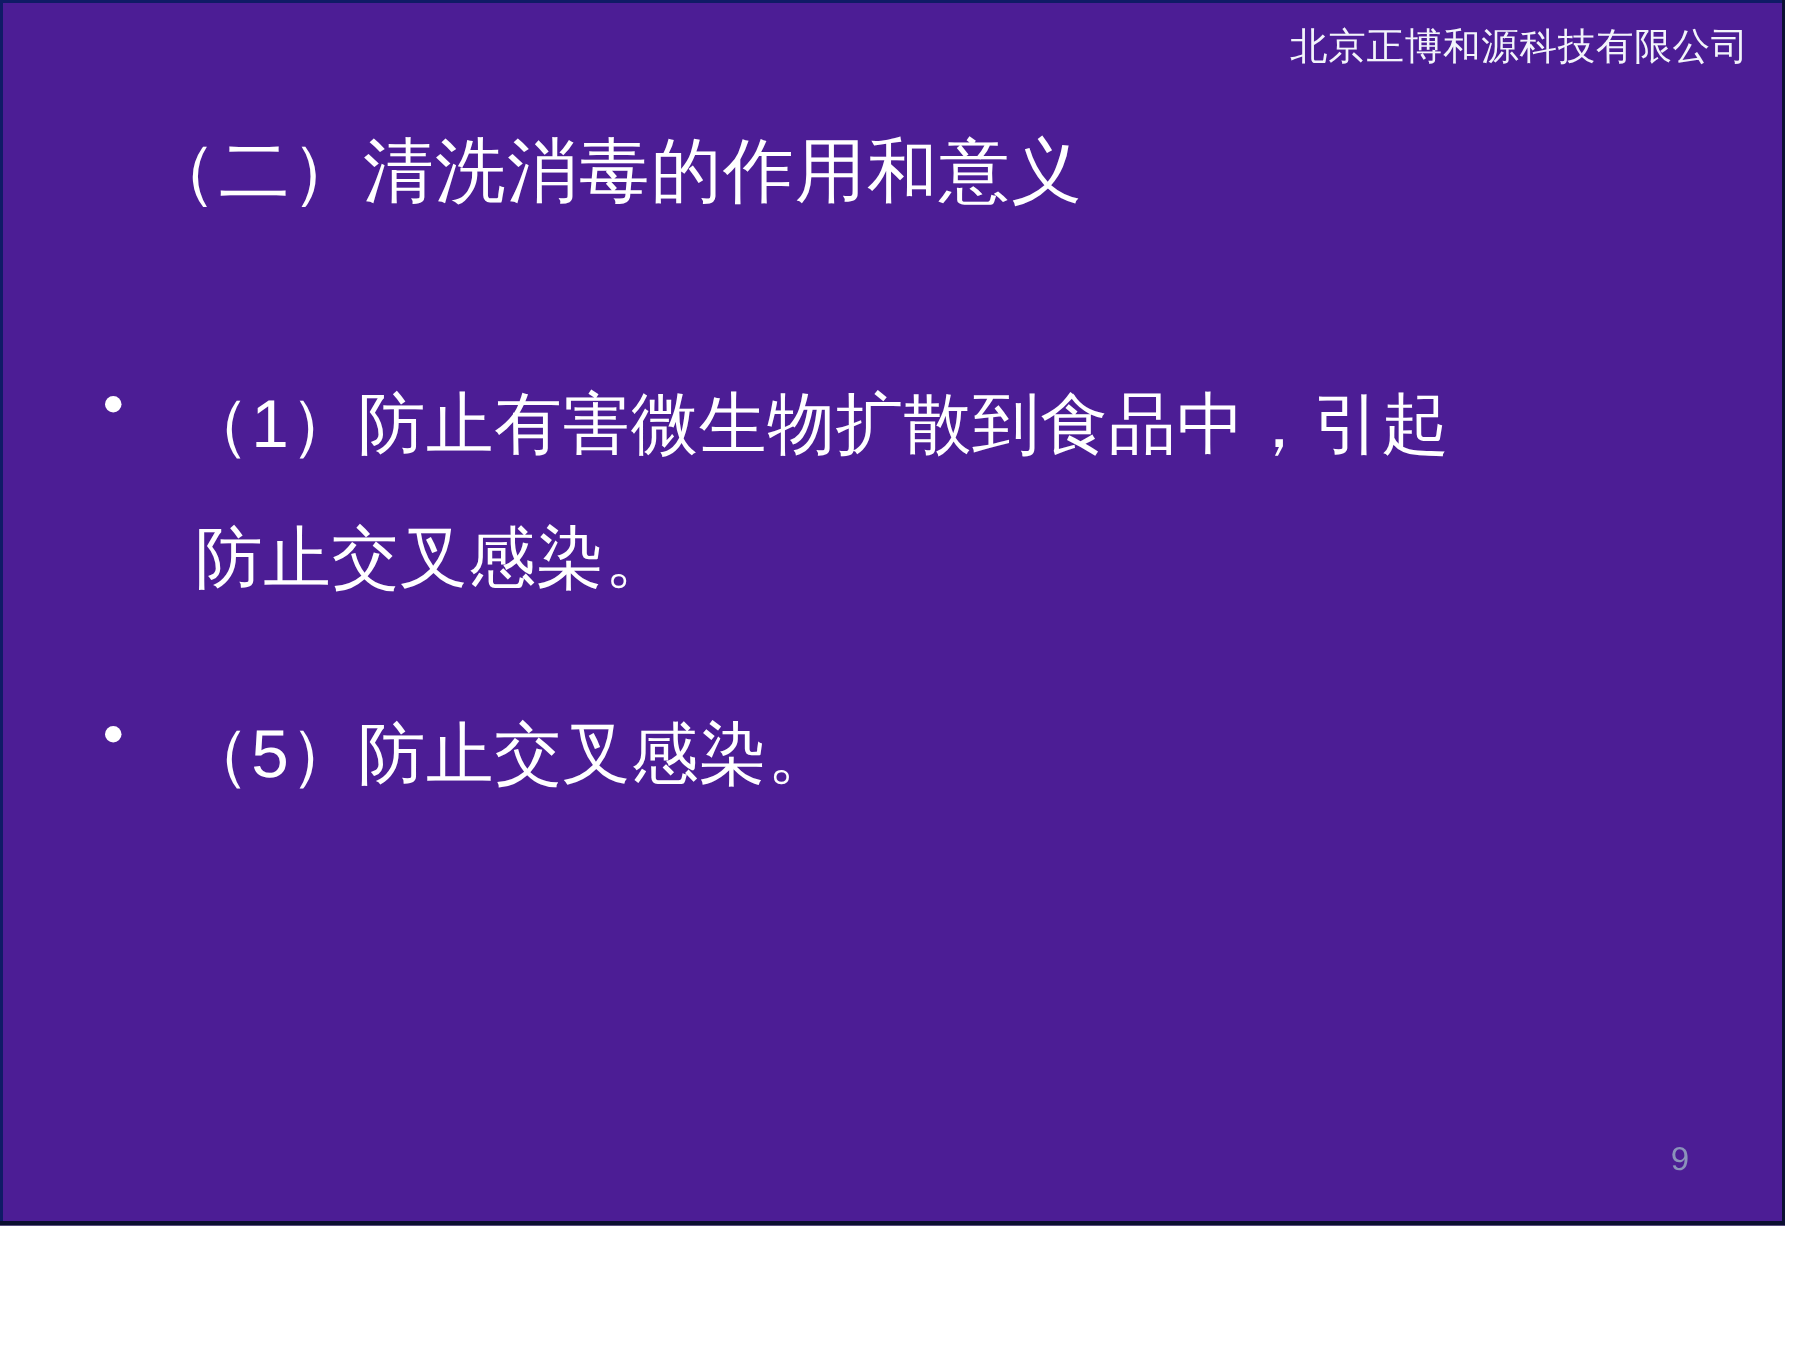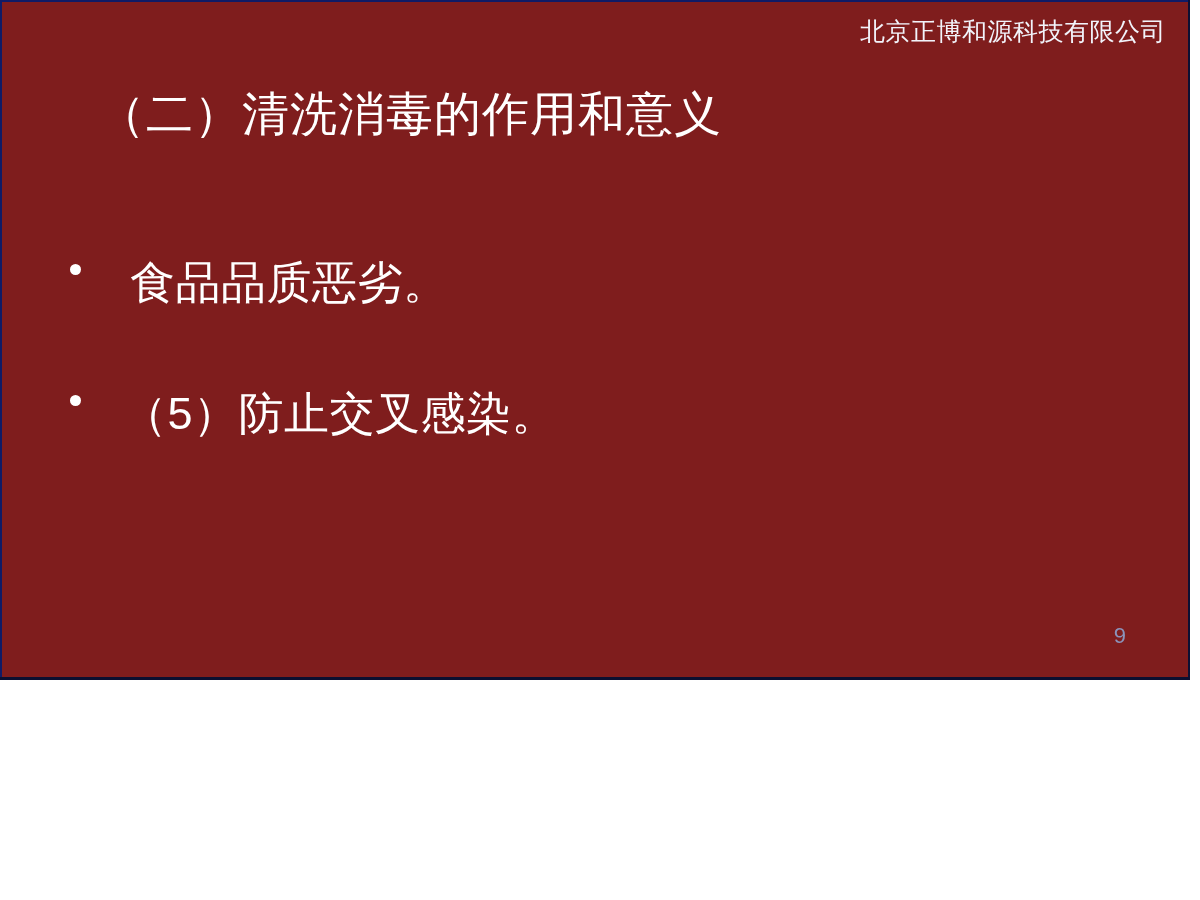--- a/index.html
+++ b/index.html
@@ -13,22 +13,22 @@
     overflow: hidden;
     font-family: "Liberation Sans", "DejaVu Sans", sans-serif;
   }
 
   
   .slide {
     position: absolute;
     left: 0;
     top: 0;
     width: 1190px;
-    height: 680px;
-    background: #7f1d1d;
+    height: 817px;
+    background: #4c1d95;
     border-right: 2px solid #0c1033;
     border-bottom: 3px solid #0b0f30;
     box-sizing: border-box;
     overflow: hidden;
   }
   .slide-edge-top {
     position: absolute;
     left: 0; top: 0;
     width: 1190px; height: 2px;
     background: #101b66;
@@ -124,21 +124,22 @@
 
   <div class="company-header">北京正博和源科技有限公司</div>
 
   <div class="slide-title">（二）清洗消毒的作用和意义</div>
 
   <div class="body-list">
 
     <div class="bullet-item">
       <span class="bullet-marker"></span>
       <div class="bullet-text">
-        <span class="bullet-line indent">食品品质恶劣。</span>
+        <span class="bullet-line">（1）防止有害微生物扩散到食品中，引起</span>
+        <span class="bullet-line indent">防止交叉感染。</span>
       </div>
     </div>
 
     <div class="bullet-item">
       <span class="bullet-marker"></span>
       <div class="bullet-text">
         <span class="bullet-line">（5）防止交叉感染。</span>
       </div>
     </div>
 

